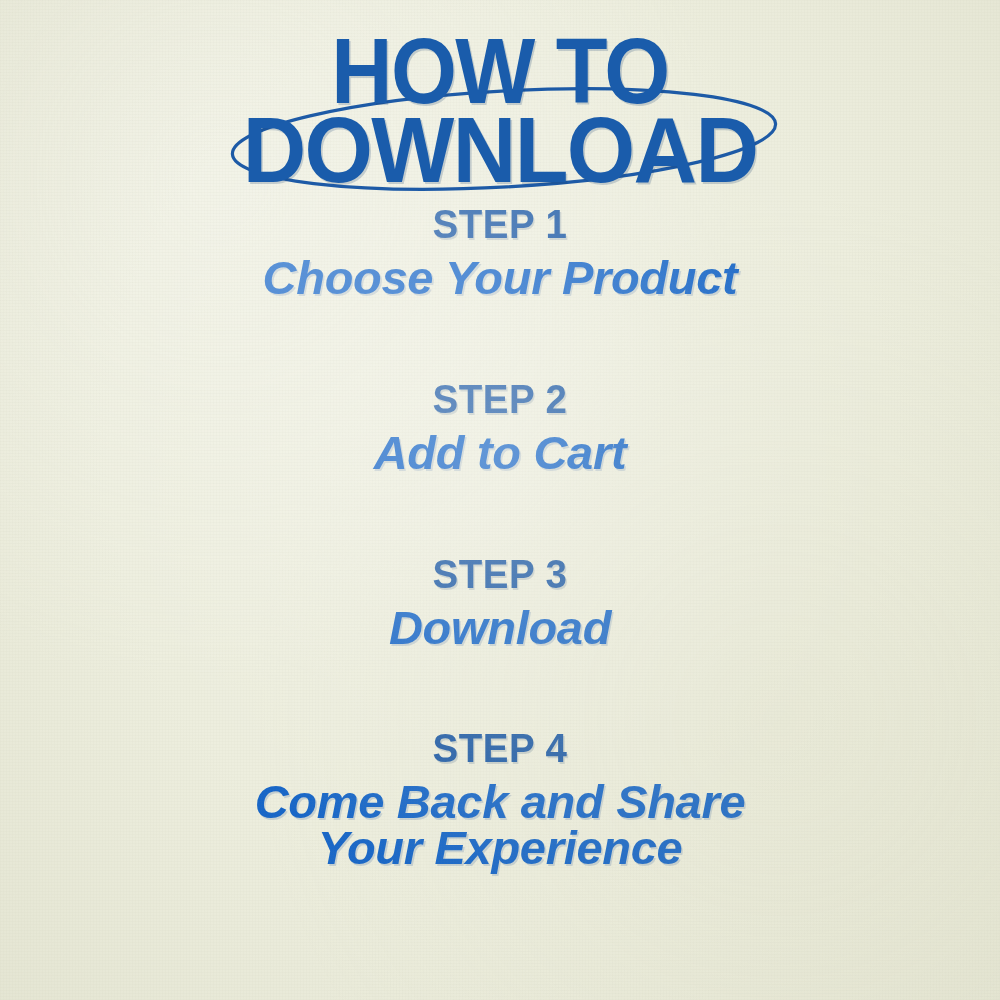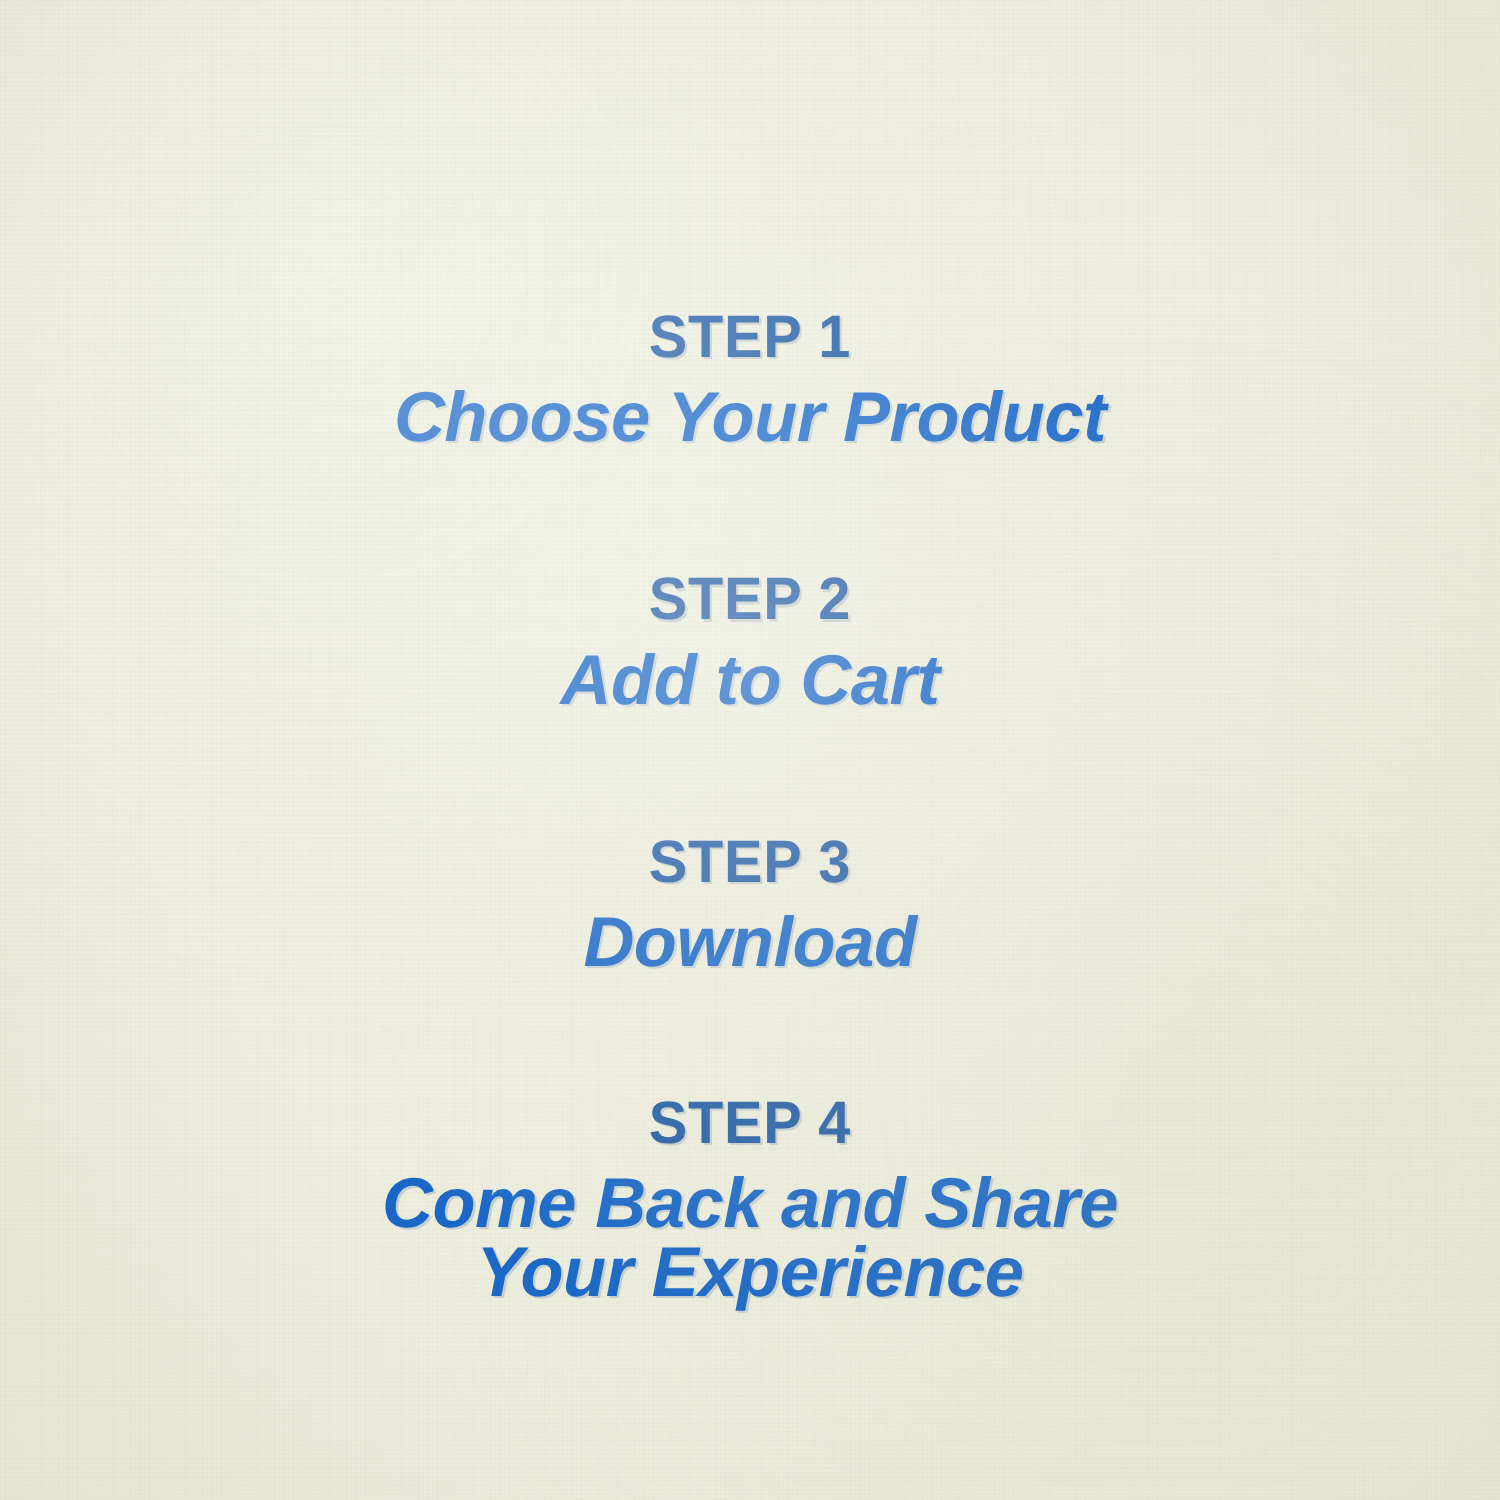--- a/index.html
+++ b/index.html
@@ -127,20 +127,29 @@
   .step-title-l2 {
     display: block;
     margin-top: -4px;
   }
 </style>
 </head>
 <body>
 
 <div class="poster">
 
+  <div class="heading-block">
+
+    <svg class="ellipse-wrap" viewBox="0 0 1000 200" xmlns="http://www.w3.org/2000/svg" aria-hidden="true">
+      <ellipse cx="504" cy="105" rx="272" ry="48" fill="none" stroke="#1d5aa6" stroke-width="3.2" transform="rotate(-3.2 504 105)"></ellipse>
+    </svg>
+
+    <span class="heading-line heading-line-1">HOW TO</span>
+    <span class="heading-line heading-line-2">DOWNLOAD</span>
+  </div>
 
   <div class="steps">
 
     <div class="step step-1">
       <span class="step-label">STEP 1</span>
       <span class="step-title">Choose Your Product</span>
     </div>
 
     <div class="step step-2">
       <span class="step-label">STEP 2</span>

